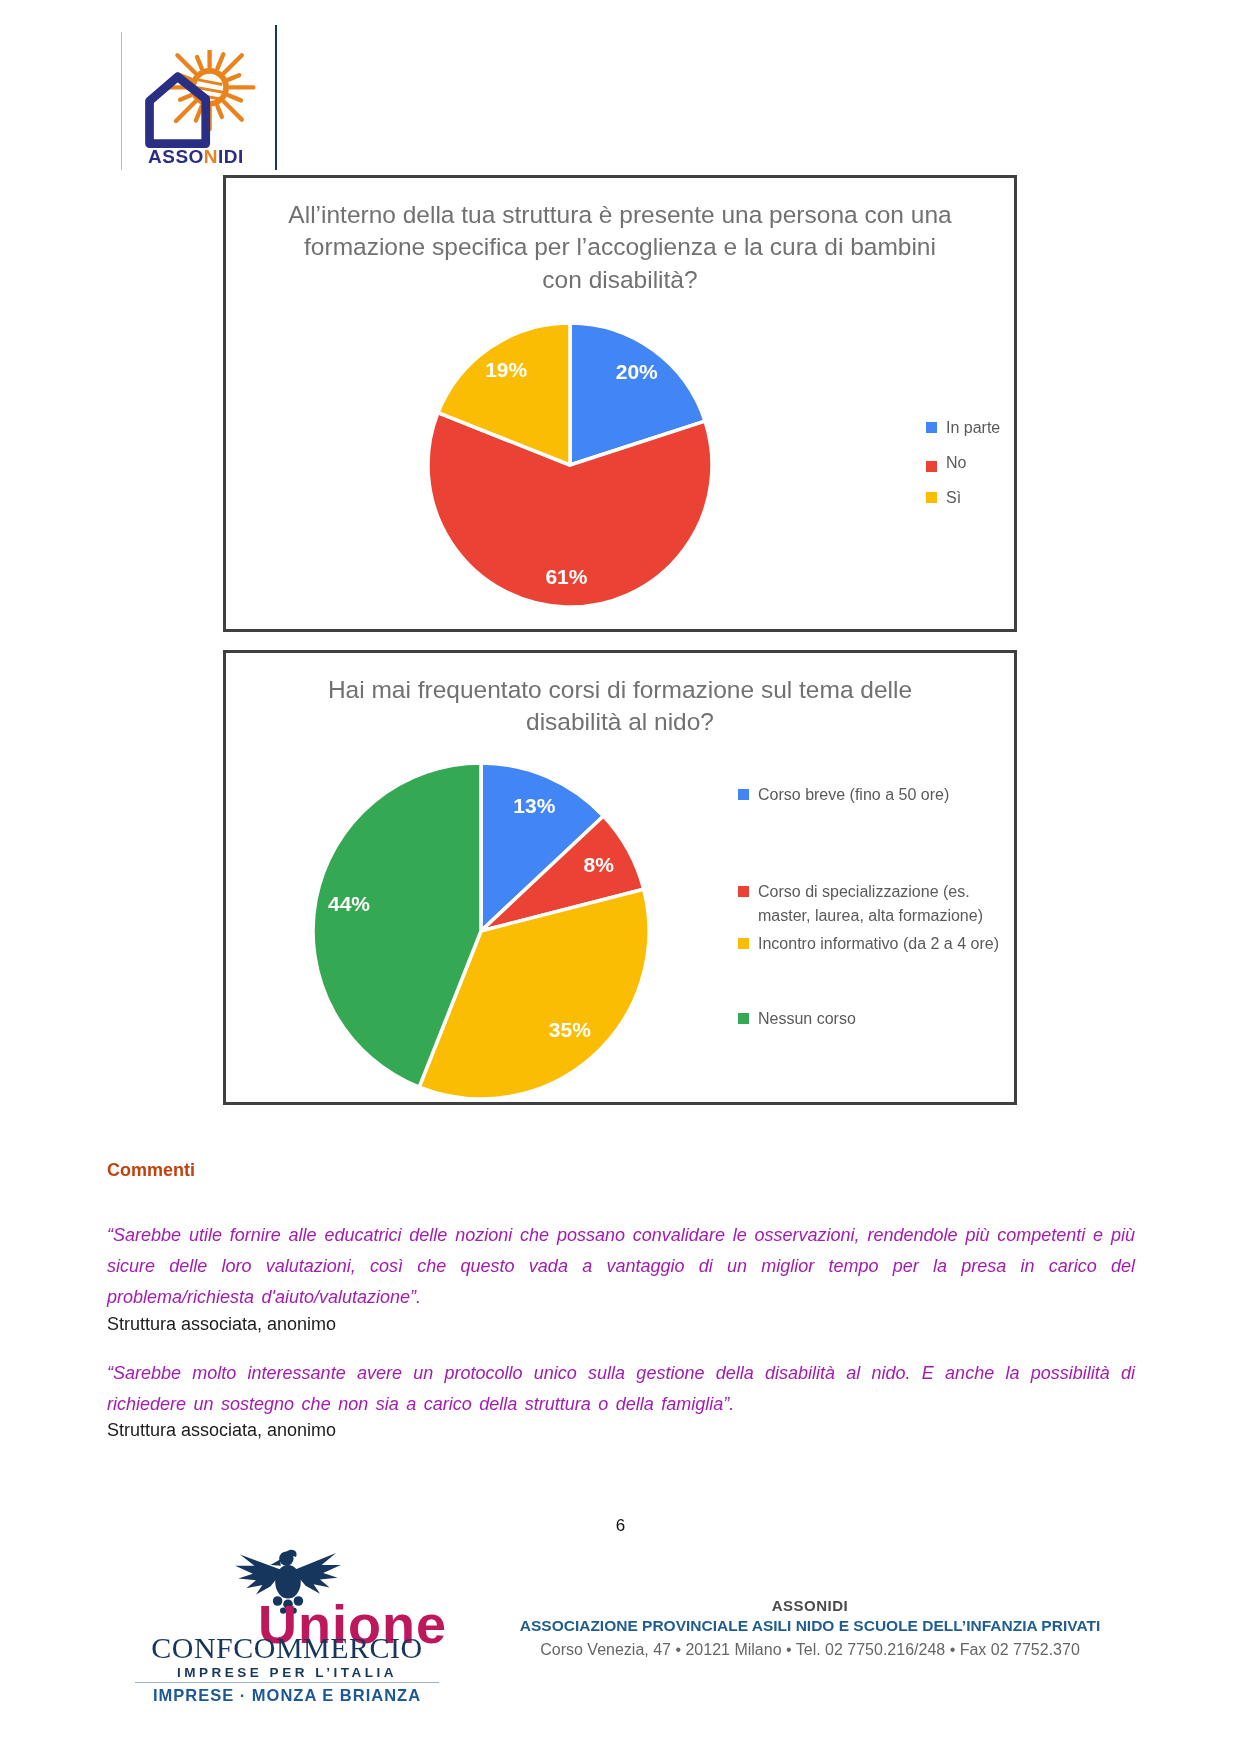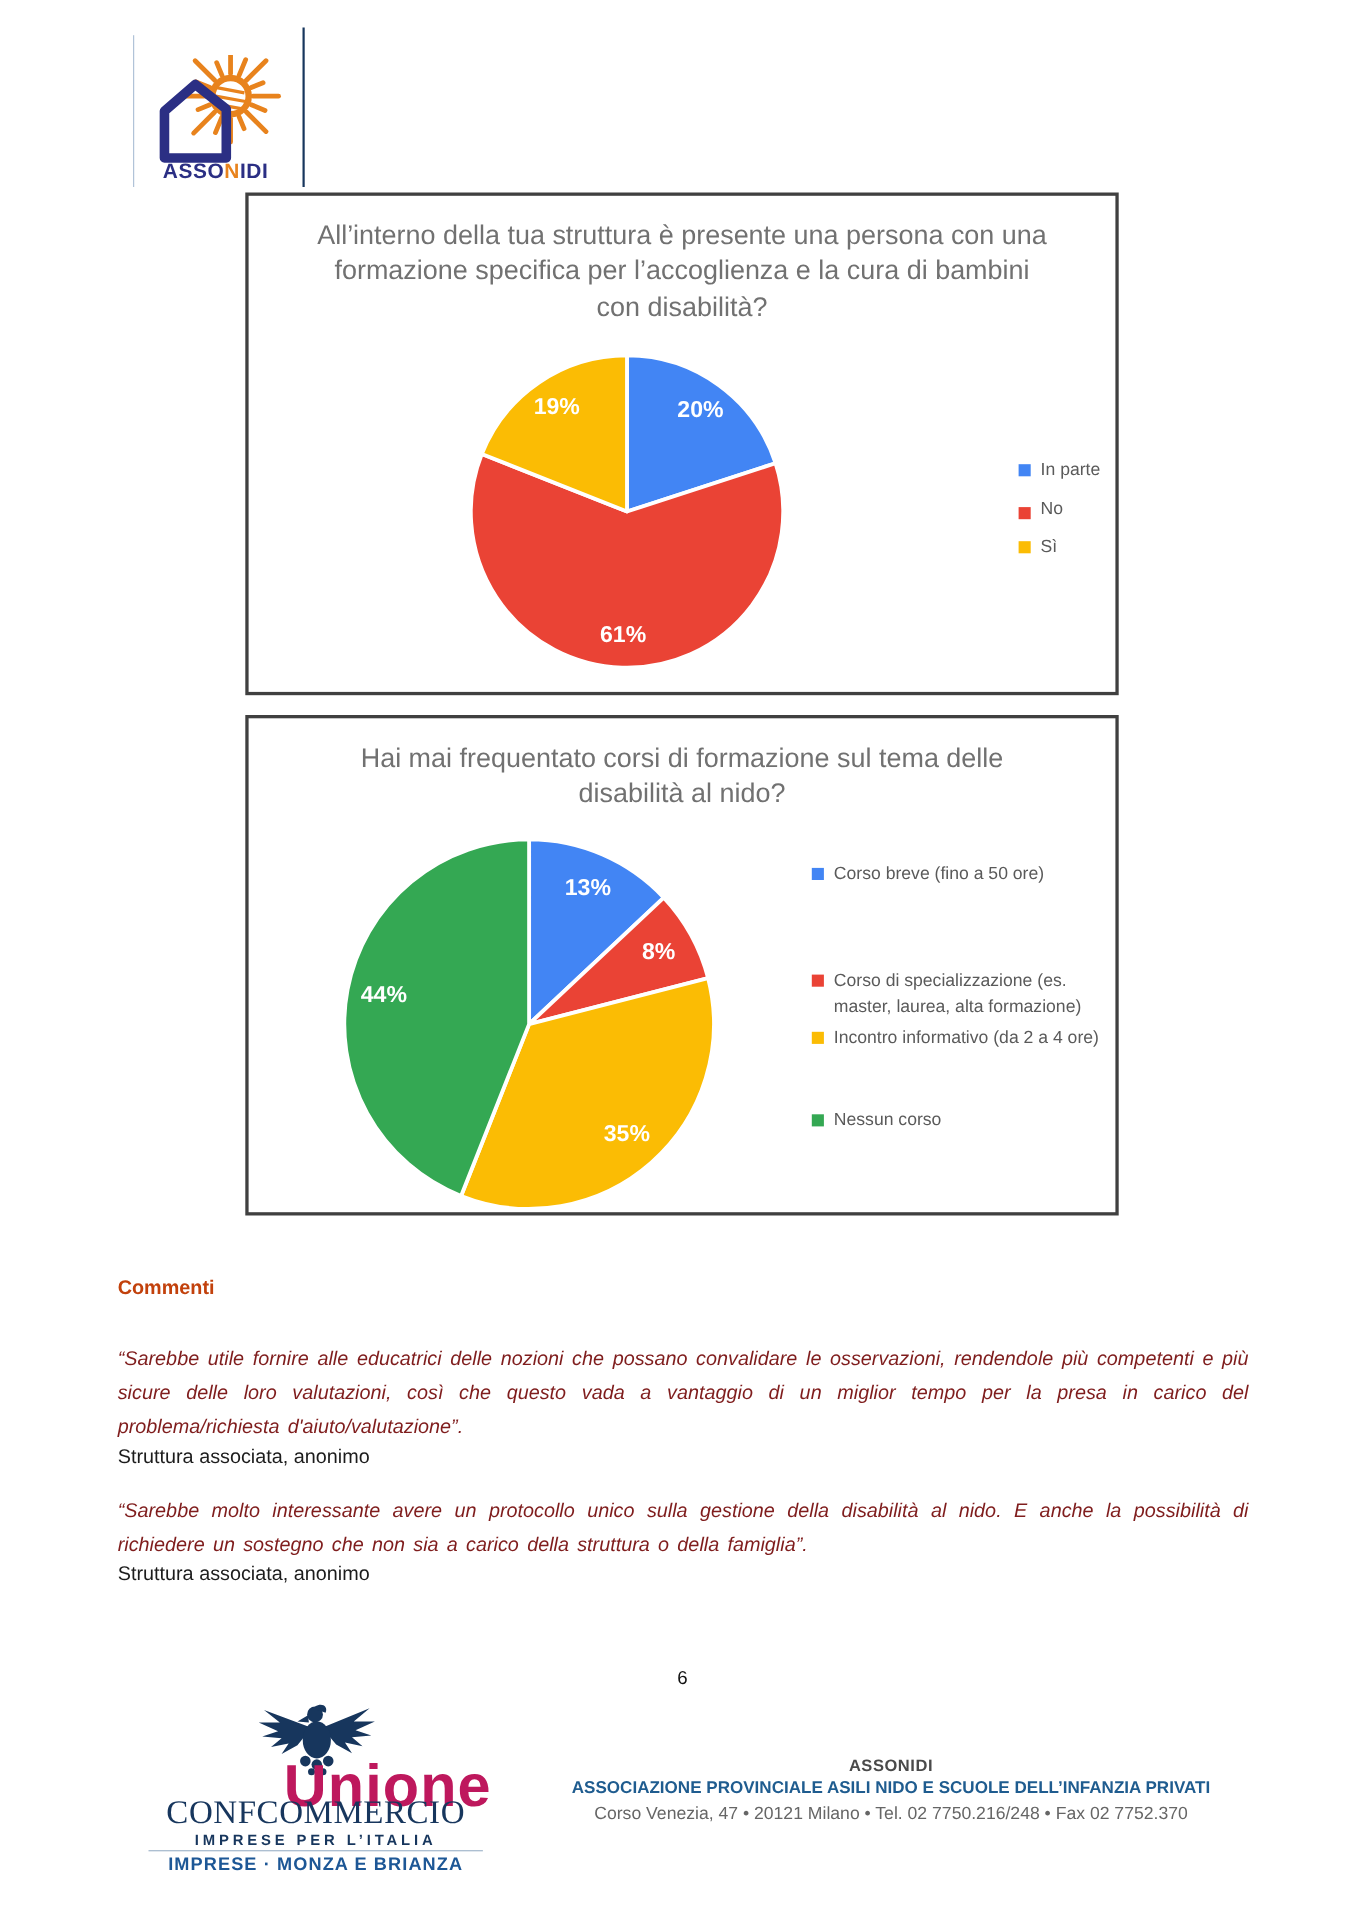--- a/index.html
+++ b/index.html
@@ -21,21 +21,21 @@
   .chart-title{margin:0;padding:21px 56px 0;text-align:center;font-size:24.5px;font-weight:400;
                color:#717171;line-height:1.32;}
   .pie-svg{position:absolute;left:0;top:0;width:794px;height:455px;}
   .pie-label{font-weight:bold;font-size:21px;fill:#ffffff;}
   .legend-item{position:absolute;display:flex;align-items:flex-start;color:#5a5a5a;font-size:16px;line-height:24px;}
   .swatch{width:11px;height:11px;margin:6px 9px 0 0;flex:none;}
 
   
   .comments-heading{position:absolute;left:107px;top:1160px;font-size:18px;font-weight:bold;color:#c2410c;}
   .quote{position:absolute;left:107px;width:1028px;font-style:italic;font-size:18px;line-height:31px;
-         color:#7f1d1d;text-align:justify;word-spacing:2.5px;margin:0;}
+         color:#a21caf;text-align:justify;word-spacing:2.5px;margin:0;}
   #quote-0{top:1220px;}
   #attr-0{top:1314px;}
   #quote-1{top:1358px;}
   #attr-1{top:1420px;}
   .attr{position:absolute;left:107px;font-size:18px;color:#1c1c1c;}
 
   .page-number{position:absolute;top:1516px;left:0;width:1241px;text-align:center;font-size:17px;color:#111;}
 
   
   .footer-left{position:absolute;left:127px;top:1545px;width:320px;height:160px;}

